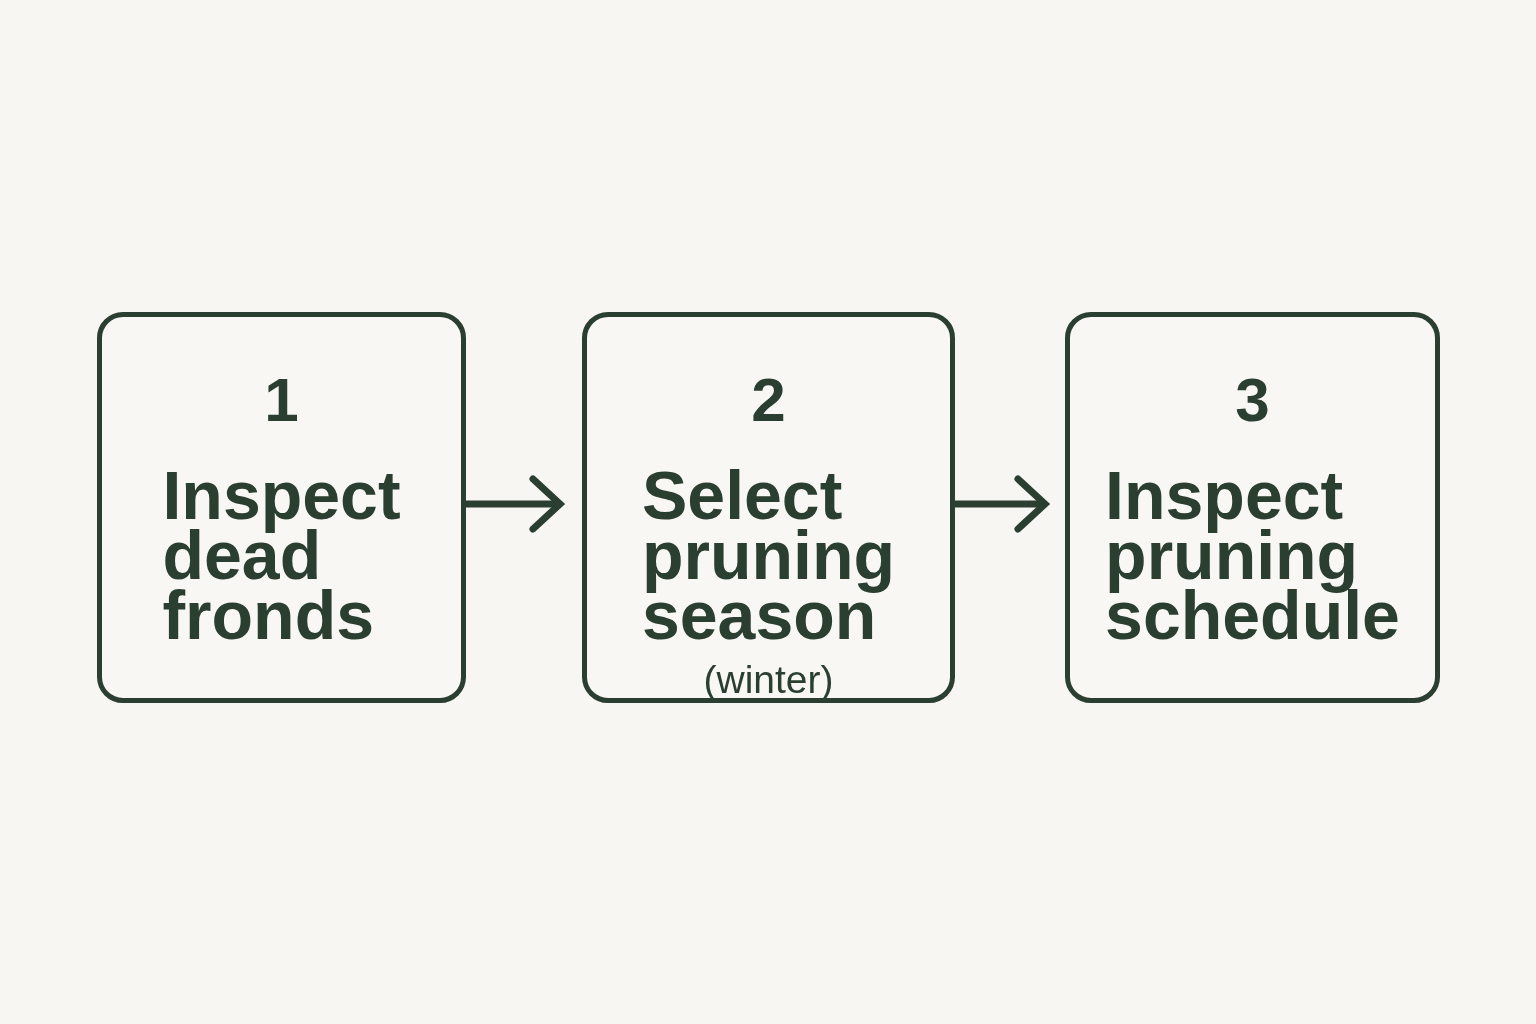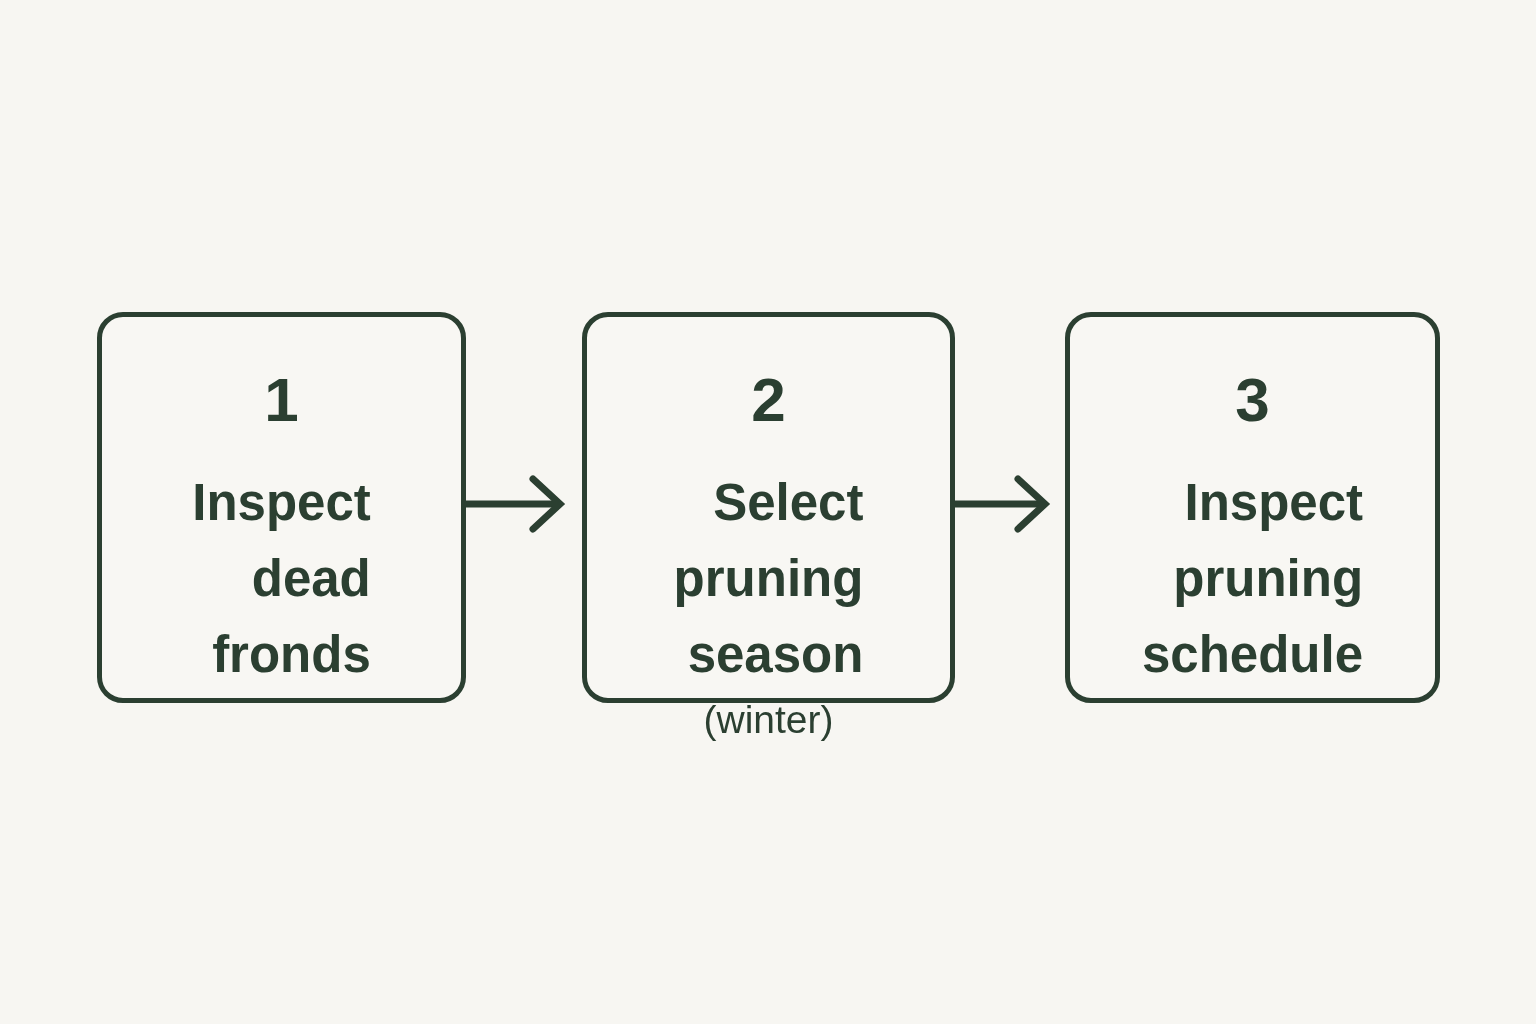--- a/index.html
+++ b/index.html
@@ -46,36 +46,36 @@
     font-weight: bold;
     line-height: 1;
     letter-spacing: 0px;
     margin-top: 52px;
     margin-bottom: 0;
     user-select: none;
   }
 
   .step-label {
     color: #2B3F31;
-    font-size: 51px;
+    font-size: 68px;
     font-weight: bold;
-    line-height: 76px;
-    text-align: right;
+    line-height: 60px;
+    text-align: left;
     margin-top: 34px;
     padding: 0 10px;
     white-space: pre-line;
   }
 
   .step-sublabel {
     color: #2B3F31;
     font-size: 39px;
     font-weight: normal;
     line-height: 46px;
     text-align: left;
-    margin-top: 4px;
+    margin-top: 12px;
   }
 
   
   .flow-arrow {
     position: absolute;
     top: 474px;
     height: 60px;
   }
   .flow-arrow-1 { left: 466px; width: 116px; }
   .flow-arrow-2 { left: 955px; width: 110px; }

